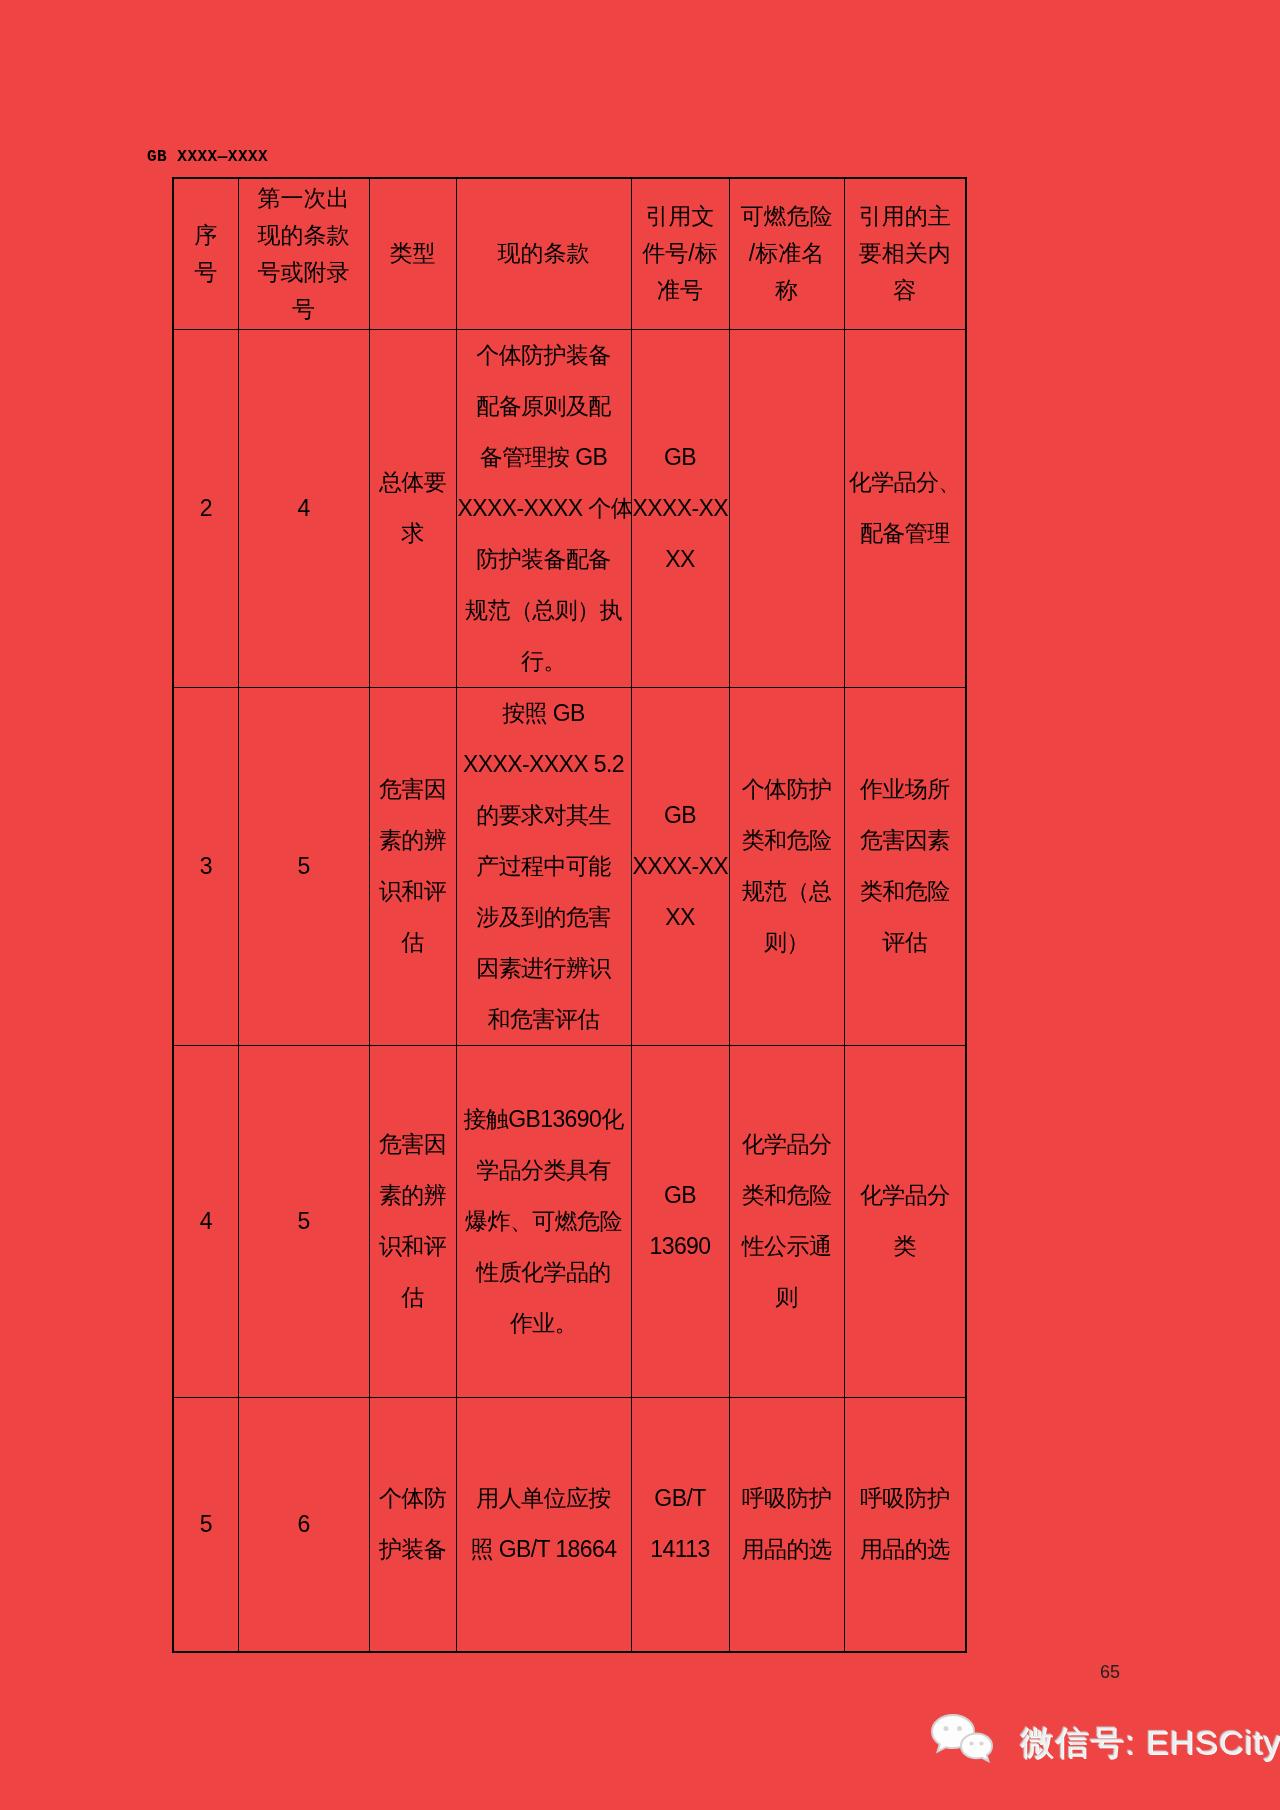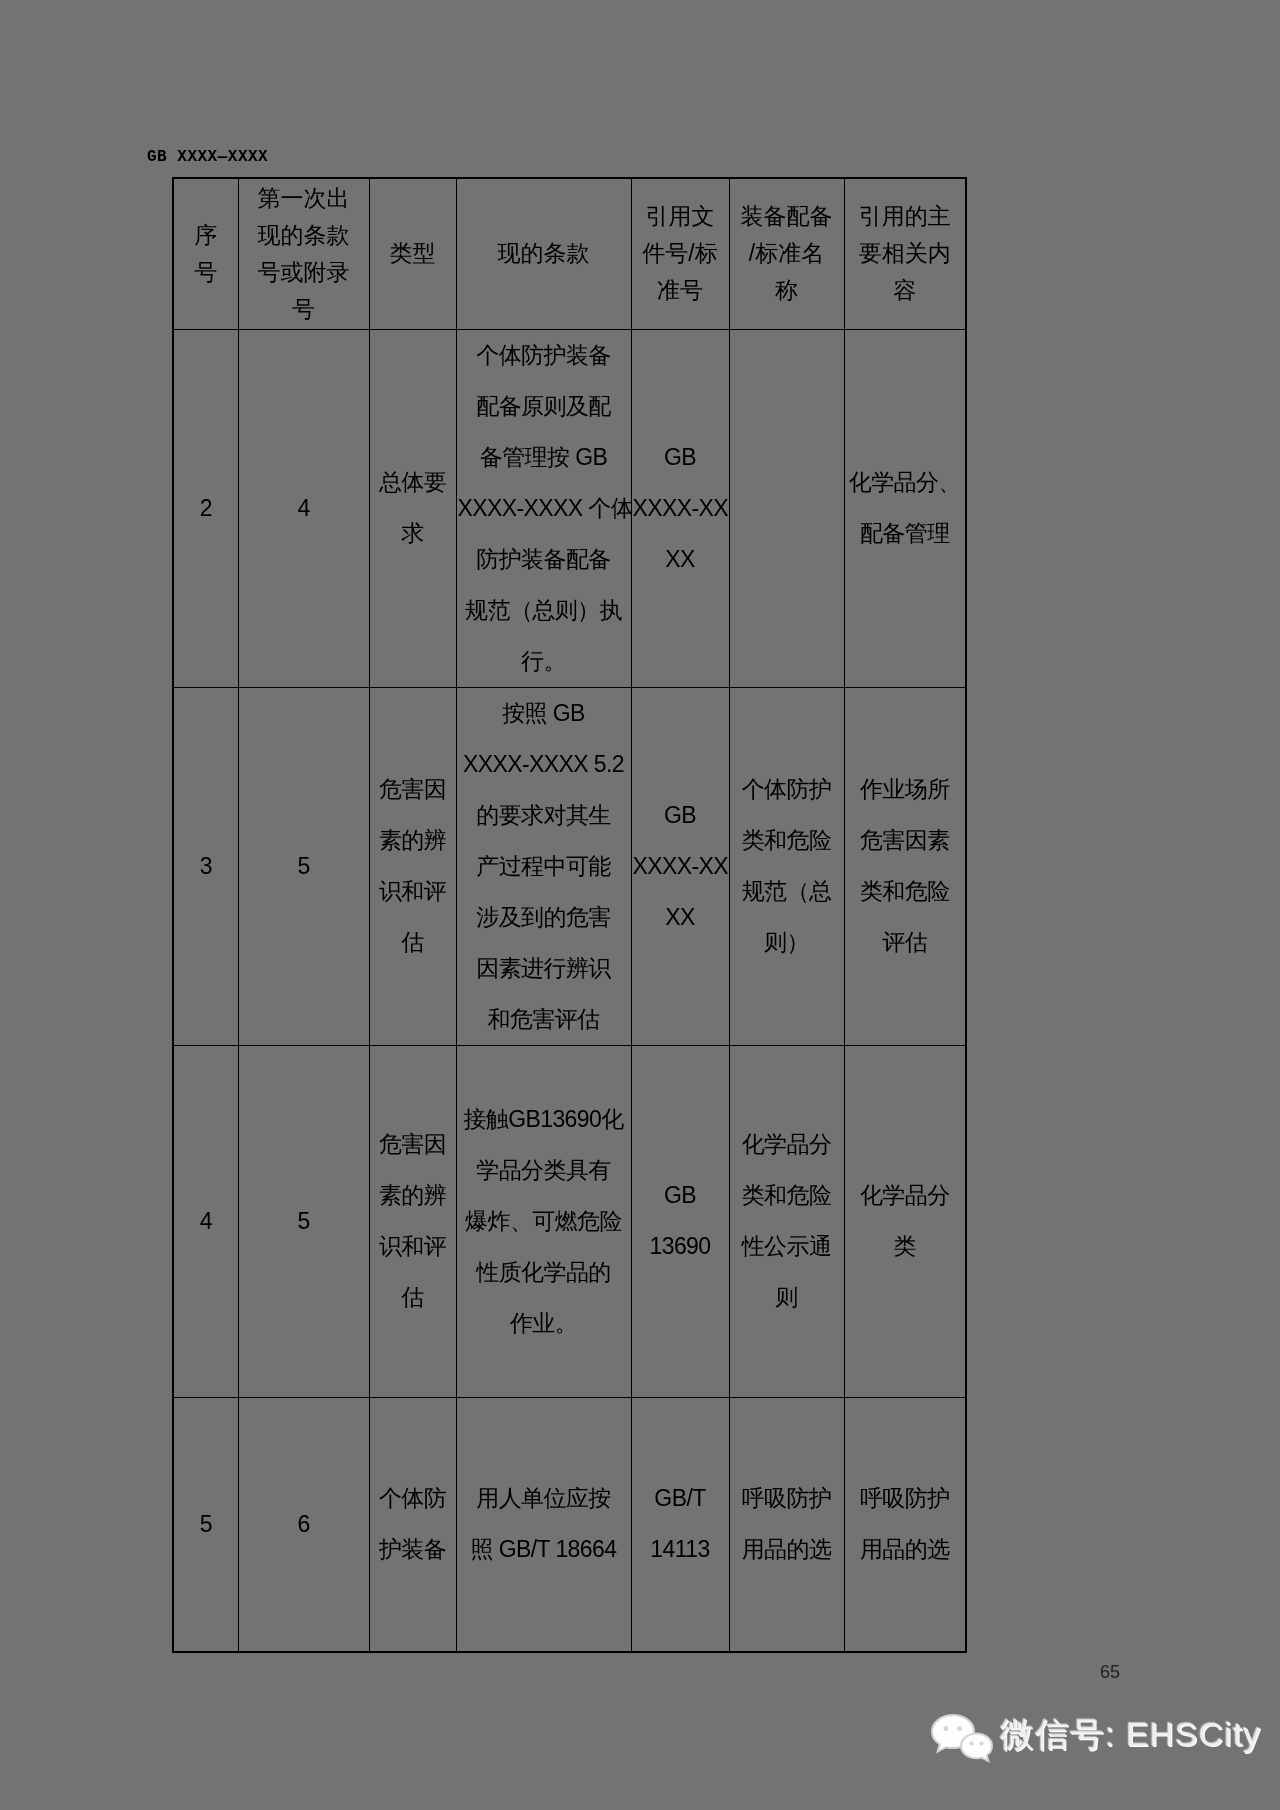--- a/index.html
+++ b/index.html
@@ -1,19 +1,19 @@
 <!DOCTYPE html>
 <html><head>
 <meta charset="utf-8">
 <style>
   html,body{margin:0;padding:0;background:#ffffff;}
   .page{
     position:relative;
     width:1280px;height:1810px;
-    background:#737373;
+    background:#ef4444;
     font-family:"Liberation Sans","DejaVu Sans",sans-serif;
     color:#000;
     overflow:hidden;
   }
   .doc-number{
     position:absolute;left:147px;top:148px;
     font-family:"Liberation Mono","DejaVu Sans Mono",monospace;
     font-size:16px;font-weight:700;letter-spacing:0.5px;
     color:#000;
   }
@@ -49,21 +49,21 @@
   .std tbody tr:nth-child(4){height:255px;}
   .std tbody tr:nth-child(5){height:101px;}
   .std tbody tr.cont td{vertical-align:top;}
   .page-number{
     position:absolute;left:1100px;top:1662px;
     font-family:Liberation Sans, sans-serif;
     font-size:18px;color:#222;
   }
   .watermark{
     position:absolute;left:930px;top:1712px;
-    display:flex;align-items:flex-start;gap:6px;
+    display:flex;align-items:flex-end;gap:26px;
   }
   .wm-text{
     font-size:34px;
     letter-spacing:1px;
     color:#eeeeee;
     text-shadow:1px 1px 0 #ffffff,-1px -1px 1px #c6c6c6;
     white-space:nowrap;
   }
 </style>
 </head>
@@ -89,21 +89,21 @@
 号</th>
         <th>第一次出
 现的条款
 号或附录
 号</th>
         <th>类型</th>
         <th>现的条款</th>
         <th>引用文
 件号/标
 准号</th>
-        <th>装备配备
+        <th>可燃危险
 /标准名
 称</th>
         <th>引用的主
 要相关内
 容</th>
       </tr>
     </thead>
     <tbody>
       <tr>
         <td>2</td>

